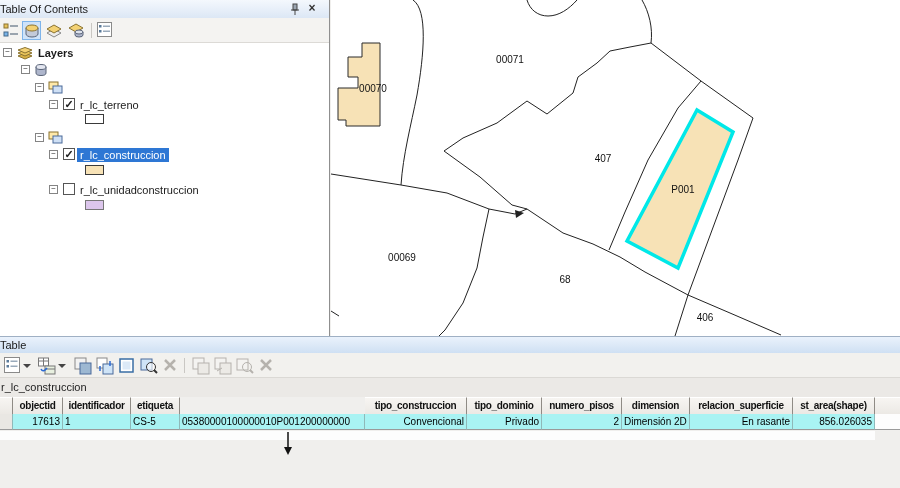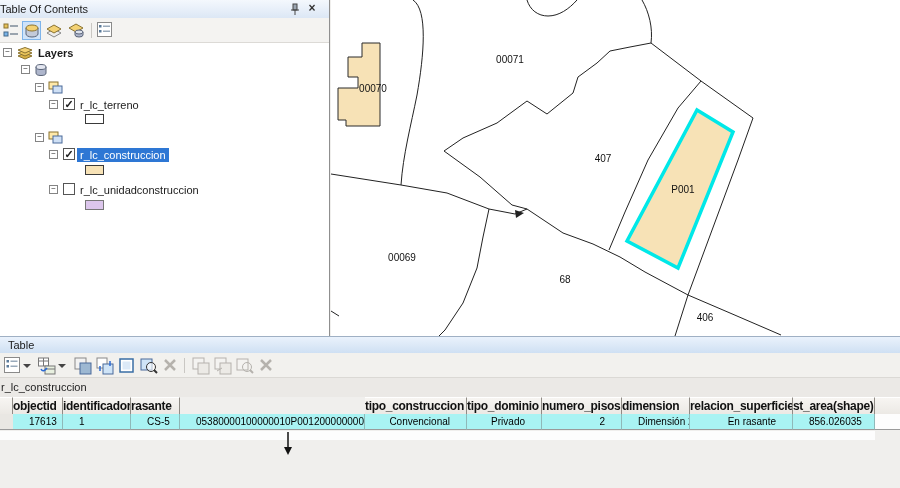--- a/index.html
+++ b/index.html
@@ -27,32 +27,32 @@
   .sym { position:absolute; width:19px; height:10px; border:1px solid #3a3a3a; }
 
   
   #map { left:331px; top:0; width:569px; height:336px; background:#fff; }
   #map svg { display:block; }
   .mlabel { font-size:10px; fill:#111; }
 
   
   #tablepanel { left:0; top:336px; width:900px; height:152px; background:#f0efed; }
   #tbl-title { left:0; top:0; width:900px; height:17px; background:linear-gradient(#eaf2fc,#cfe0f3);
-    border-top:1px solid #9fb0c4; font-size:11px; color:#1a1a1a; line-height:16px; padding-left:8px; }
+    border-top:1px solid #9fb0c4; font-size:11px; color:#1a1a1a; line-height:16px; padding-left:0; }
   #tbl-toolbar { left:0; top:17px; width:900px; height:25px; background:#f2f1ee; border-bottom:1px solid #dbd9d5; }
   .bicon { position:absolute; top:4px; width:18px; height:18px; }
   .dd { position:absolute; top:11px; width:0; height:0; border-left:4px solid transparent; border-right:4px solid transparent; border-top:4px solid #444; }
   #tbl-strip { left:0; top:42px; width:900px; height:19px; background:#ebe9e6; font-size:11px; color:#222; line-height:19px; padding-left:1px; }
 
   #grid { left:0; top:61px; width:900px; height:34px; }
   .hcell { position:absolute; top:0; height:27px; background:linear-gradient(#f7f5f2,#e5e2dd);
     border-right:1px solid #8f8b85; border-bottom:1px solid #5e5e5e; border-top:1px solid #fff;
-    font-size:12px; font-weight:bold; letter-spacing:-0.3px; color:#111; text-align:left; line-height:16px; overflow:hidden; white-space:nowrap; }
+    font-size:10px; font-weight:bold; letter-spacing:-0.3px; color:#111; text-align:center; line-height:16px; overflow:hidden; white-space:nowrap; }
   .dcell { position:absolute; top:17px; height:16px; background:#a9f3f3; border-right:1px solid #8fb9b9;
-    border-bottom:1px solid #9a9a9a; font-size:10px; color:#000; line-height:15px; overflow:hidden; white-space:nowrap; padding:0 16px; }
+    border-bottom:1px solid #9a9a9a; font-size:10px; color:#000; line-height:15px; overflow:hidden; white-space:nowrap; padding:0 2px; }
   .ar { text-align:right; } .al { text-align:left; }
   .selcell { background:#e9e7e3 !important; }
 
   #whitestrip { left:0; top:95px; width:875px; height:9px; background:#fdfdfd; }
 
   #arrow { left:280px; top:96px; }
   #notebox { left:100px; top:118px; width:340px; height:29px; background:#fff; border:1px solid #6e6e6e;
     font-size:14px; color:#111; text-align:center; line-height:27px; letter-spacing:0.3px; white-space:nowrap; }
   .red { color:#e01b1b; }
 </style>
@@ -288,21 +288,21 @@
     </span>
   </div>
 
   <div id="tbl-strip" class="abs">r_lc_construccion</div>
 
   <div id="grid" class="abs">
 
     <div class="hcell" style="left:0;width:13px"></div>
     <div class="hcell" style="left:13px;width:50px">objectid</div>
     <div class="hcell" style="left:63px;width:68px">identificador</div>
-    <div class="hcell" style="left:131px;width:49px">rasante</div>
+    <div class="hcell" style="left:131px;width:49px">etiqueta</div>
     <div class="hcell" style="left:365px;width:102px">tipo_construccion</div>
     <div class="hcell" style="left:467px;width:75px">tipo_dominio</div>
     <div class="hcell" style="left:542px;width:80px">numero_pisos</div>
     <div class="hcell" style="left:622px;width:68px">dimension</div>
     <div class="hcell" style="left:690px;width:103px">relacion_superficie</div>
     <div class="hcell" style="left:793px;width:82px">st_area(shape)</div>
     <div class="hcell" style="left:875px;width:25px;border-right:none"></div>
 
     <div class="dcell selcell" style="left:0;width:13px"></div>
     <div class="dcell ar" style="left:13px;width:50px">17613</div>

